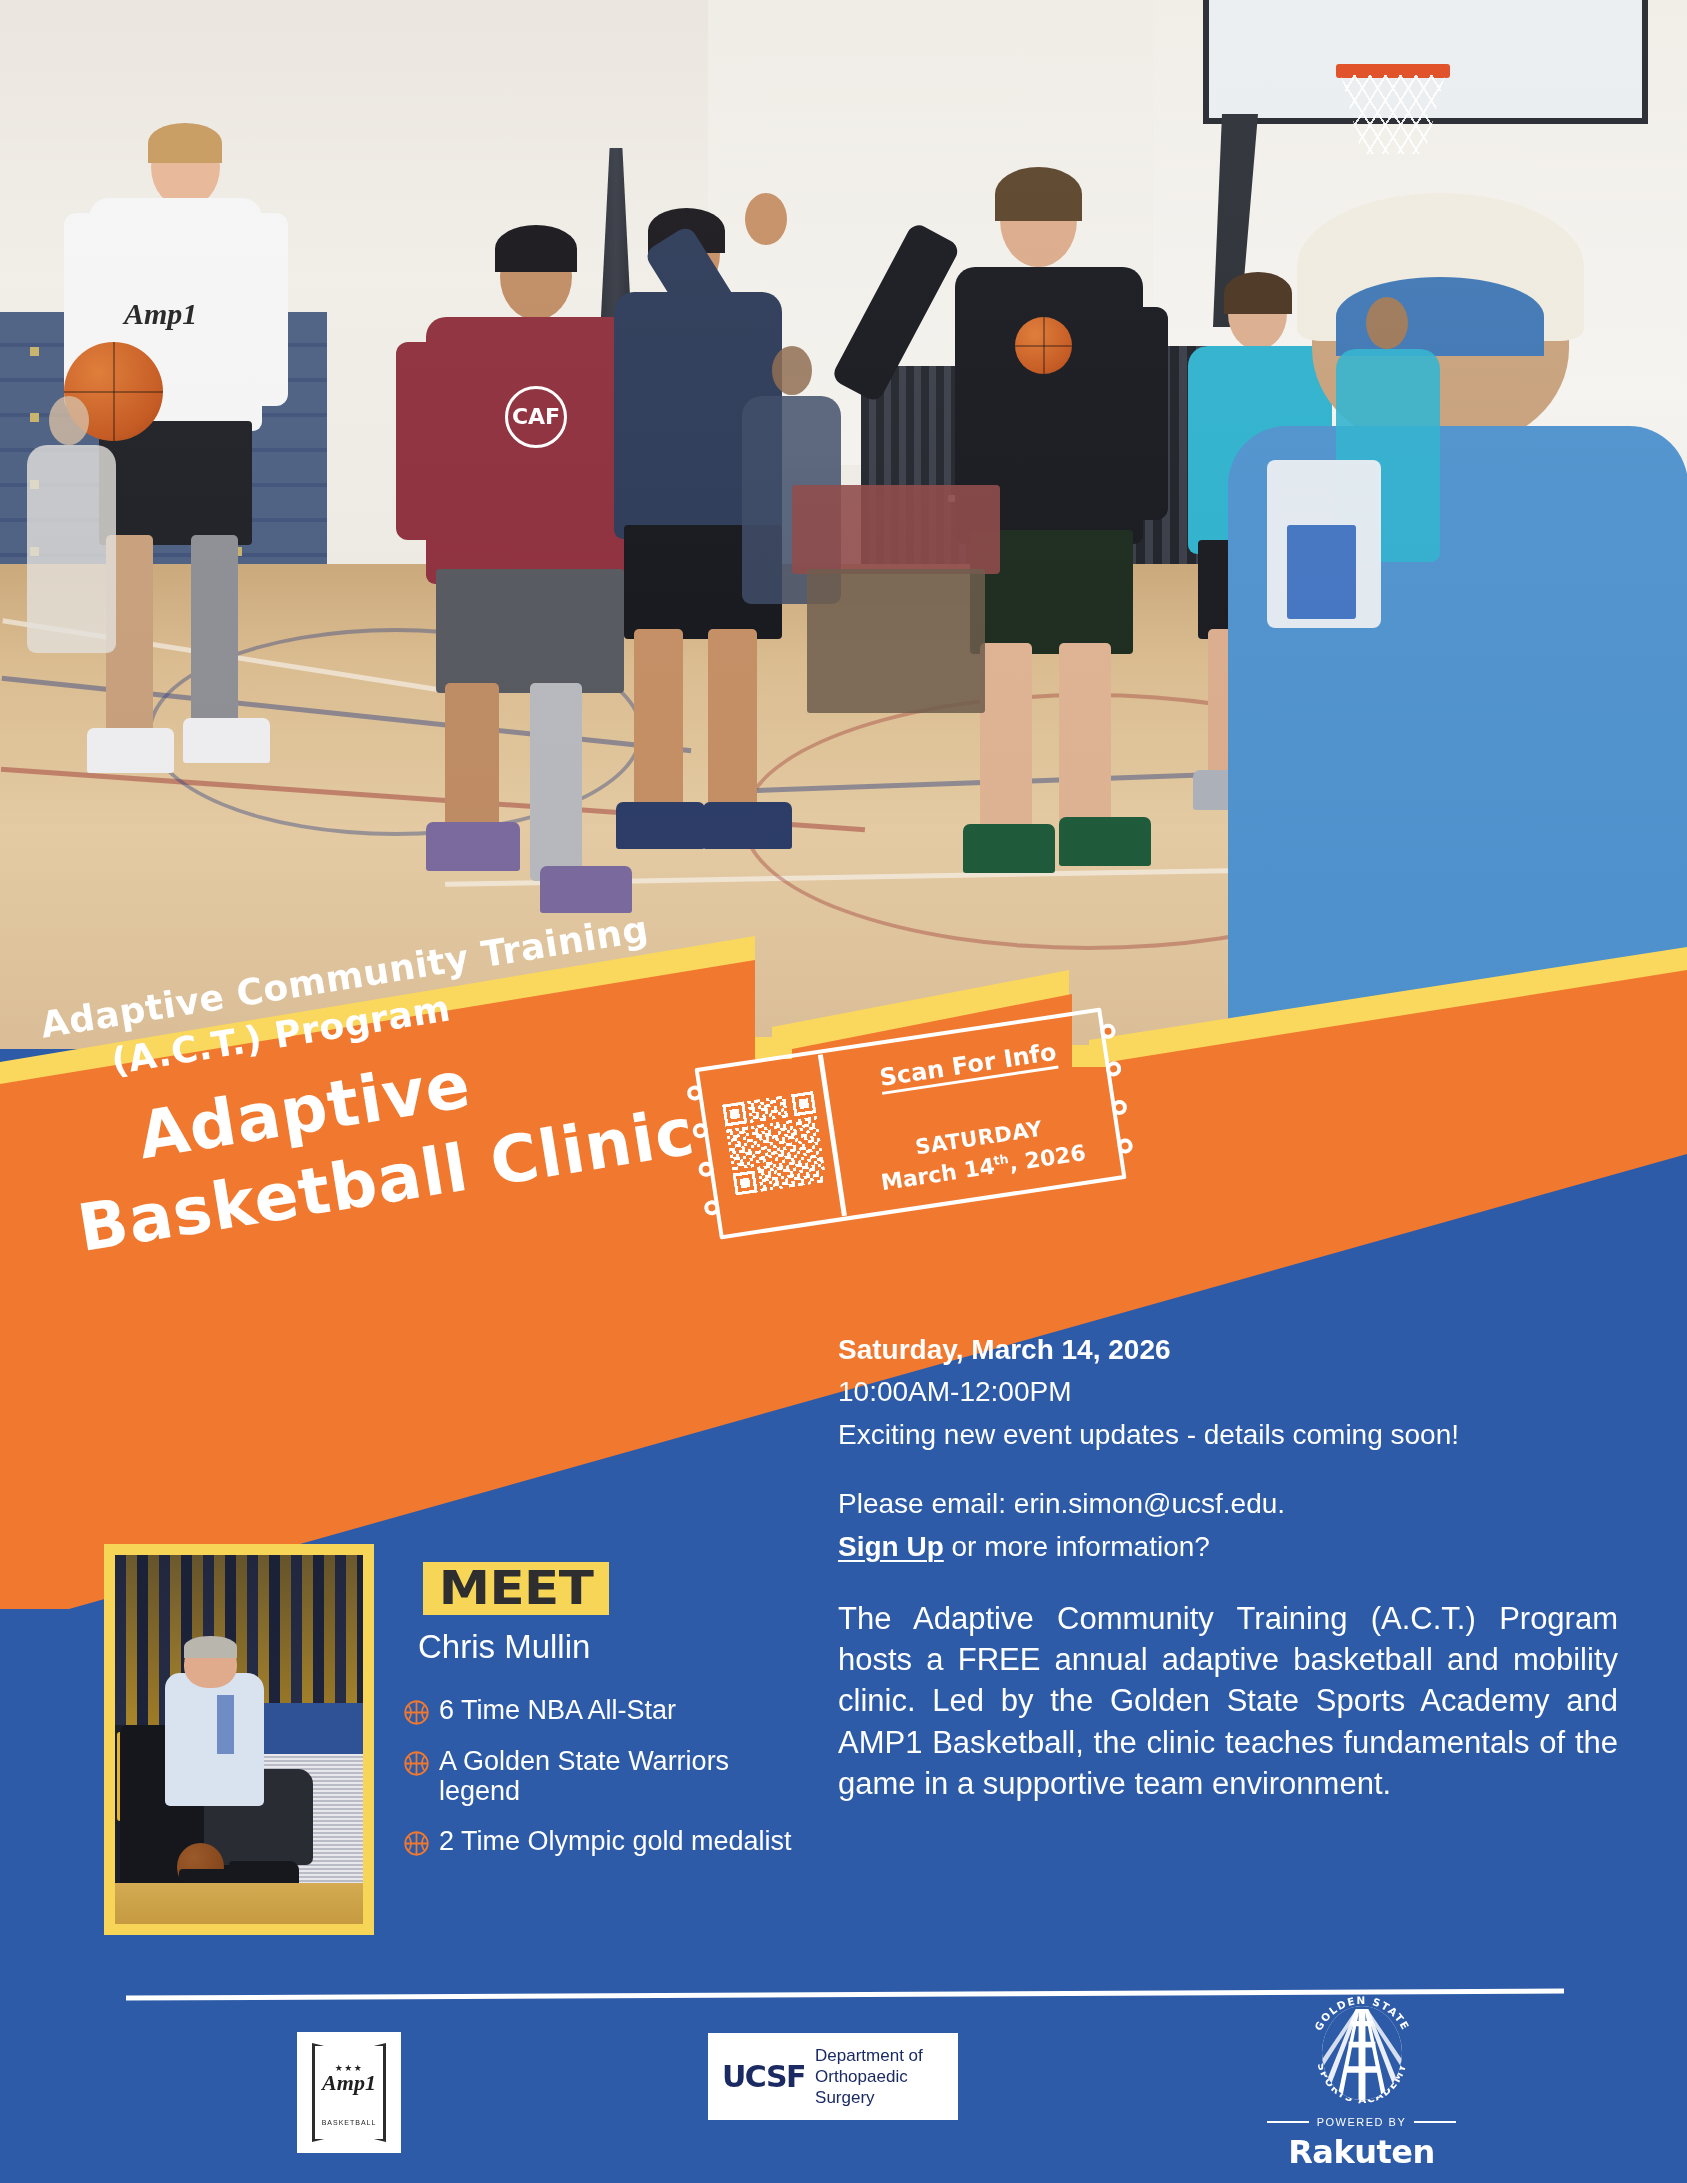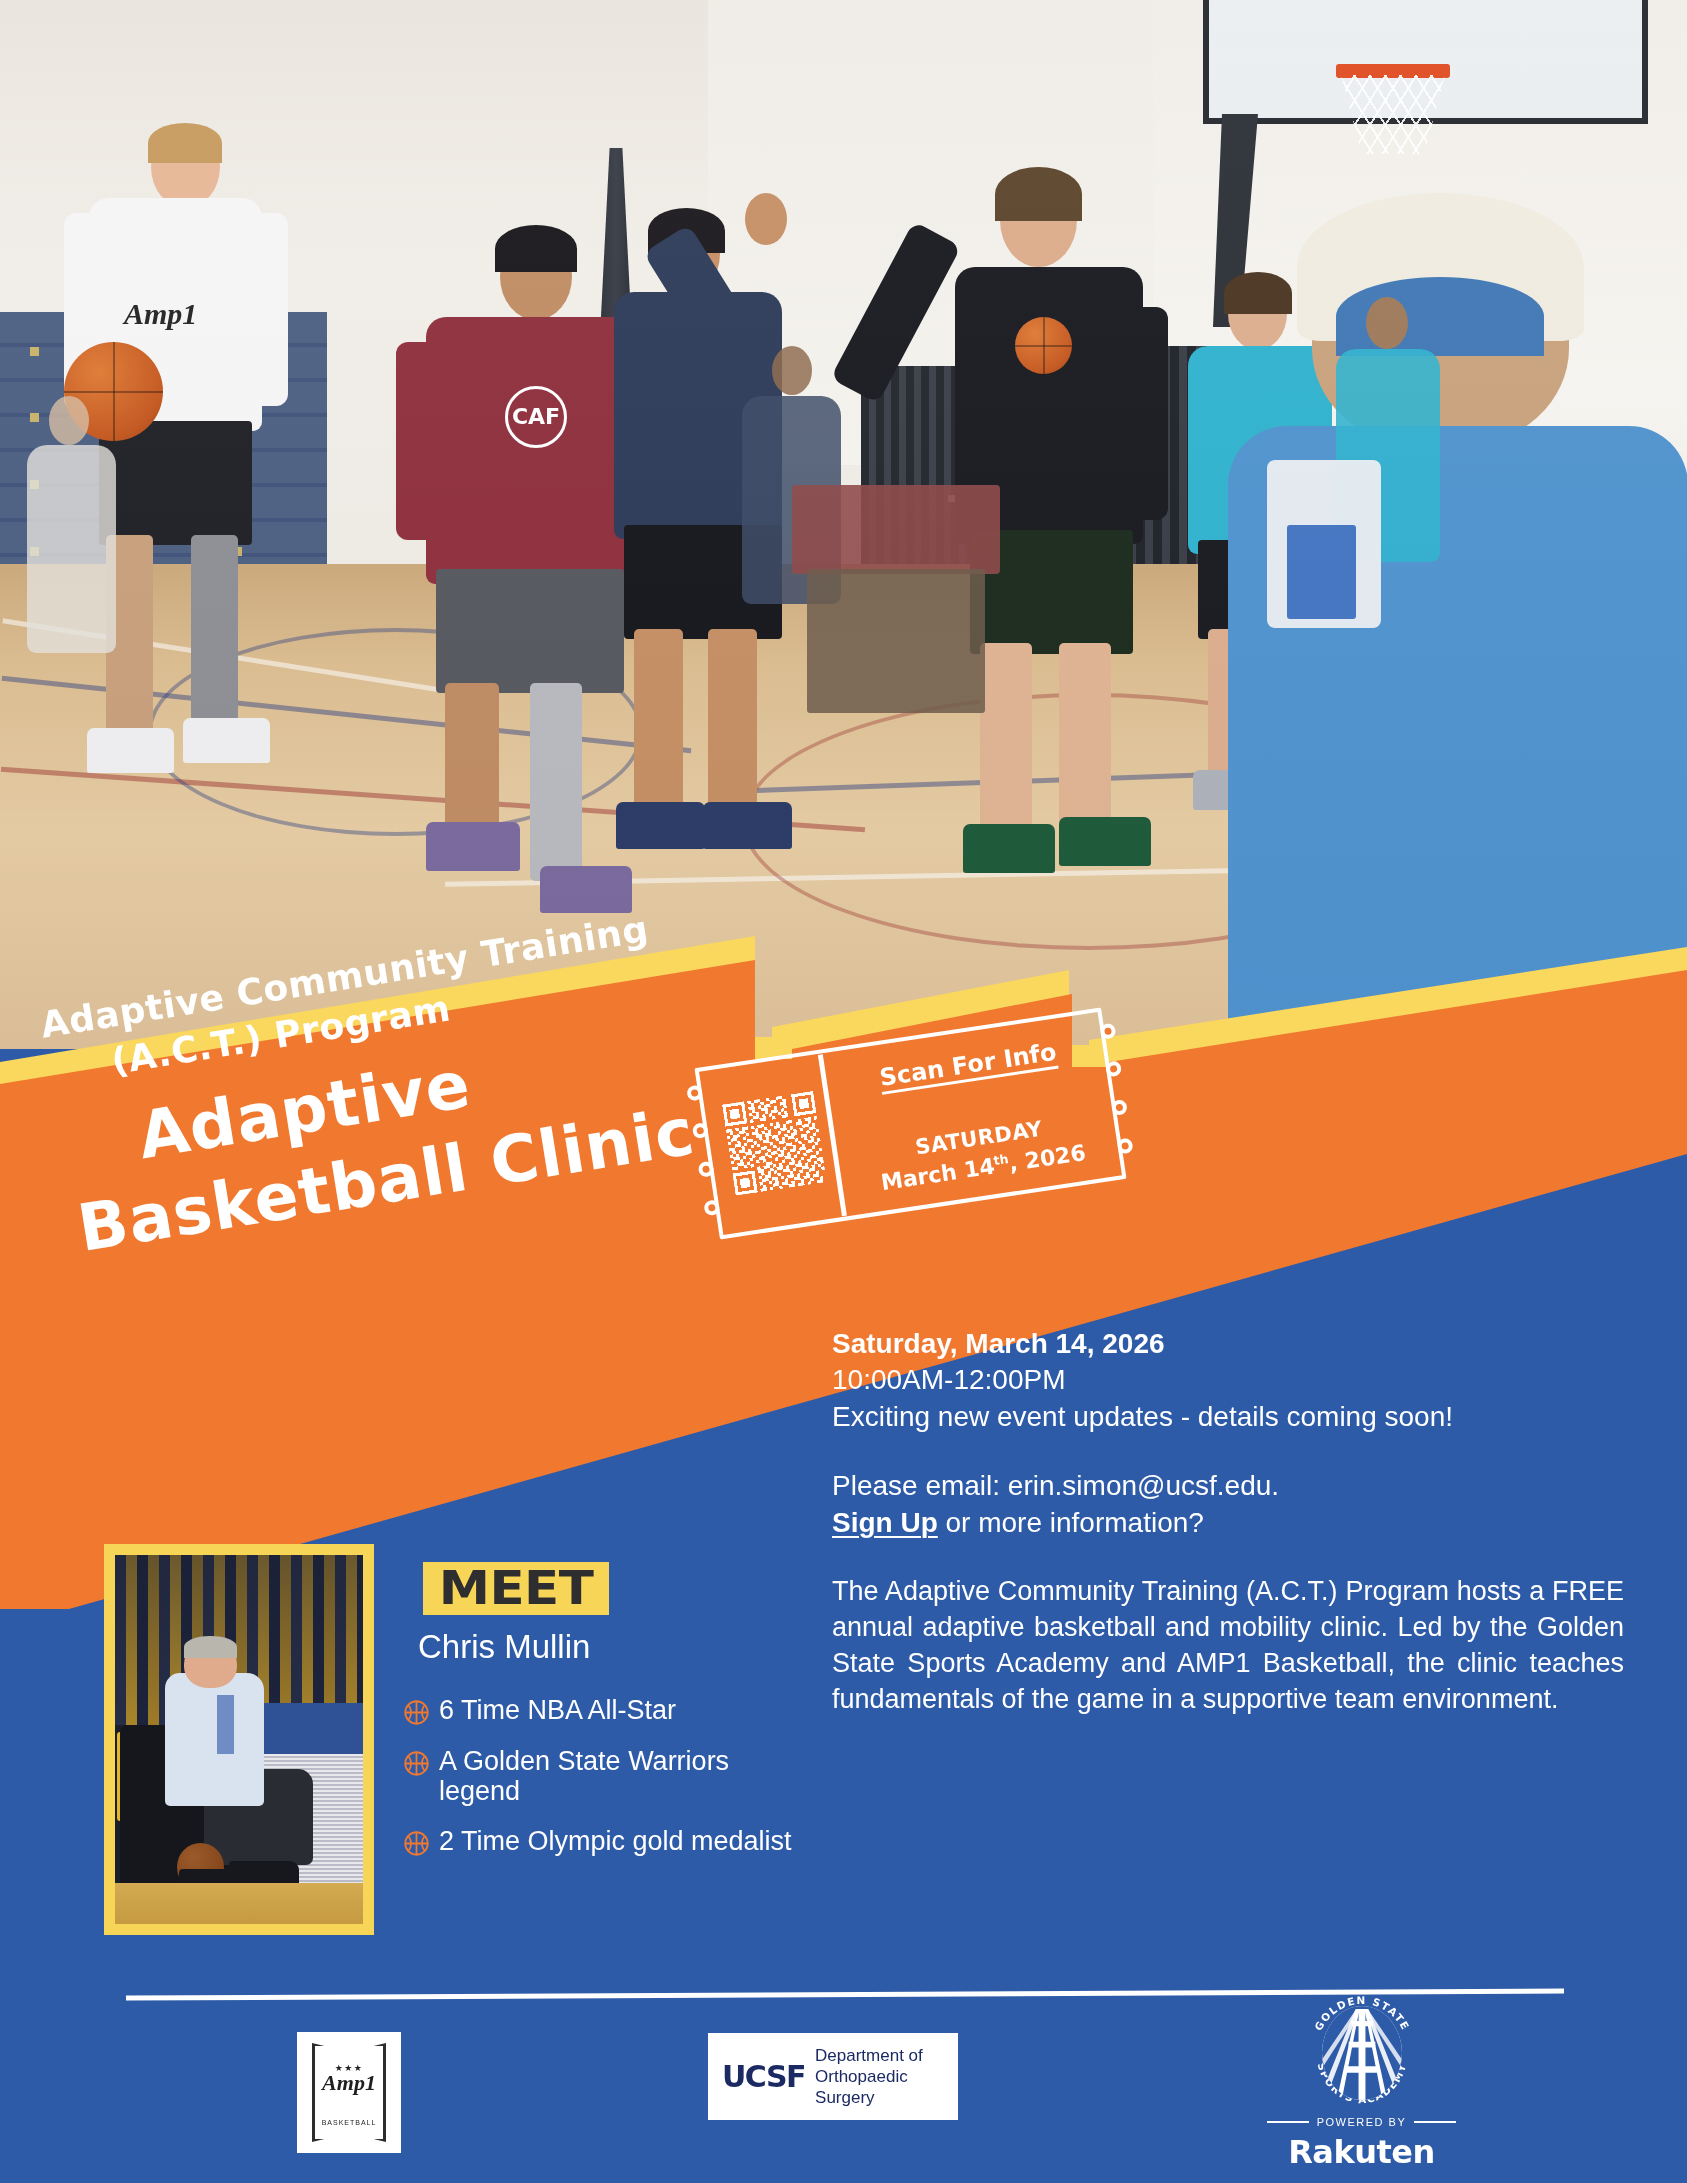--- a/index.html
+++ b/index.html
@@ -120,24 +120,24 @@
   .tk-scan{font-size:24px;font-weight:bold;font-family:"DejaVu Sans",sans-serif;
     text-decoration:underline;text-underline-offset:6px;text-decoration-thickness:2.5px;margin-top:14px;}
   .tk-sat{font-size:21px;font-weight:bold;font-family:"DejaVu Sans",sans-serif;margin-top:48px;letter-spacing:0.5px;}
   .tk-date{font-size:22px;font-weight:bold;font-family:"DejaVu Sans",sans-serif;margin-top:5px;}
   .tk-date sup{font-size:12.4px;}
 
   
   .info{position:absolute;left:832px;top:1326px;width:792px;z-index:9;color:#fff;
     font-family:"Liberation Sans",sans-serif;}
   .info .bold{font-weight:bold;}
-  .info p{margin:0;font-size:28px;line-height:1.30;}
+  .info p{margin:6px;font-size:28px;line-height:1.30;}
   .info .blk{margin-bottom:33px;}
   .info .uline{text-decoration:underline;text-underline-offset:4px;text-decoration-thickness:2px;font-weight:bold;}
-  .info .para{font-size:27px;line-height:1.33;text-align:justify;text-align-last:left;}
+  .info .para{font-size:31px;line-height:1.33;text-align:justify;text-align-last:left;}
 
   
   .meet-photo-frame{position:absolute;left:104px;top:1544px;width:270px;height:391px;z-index:9;
     background:#F7D657;padding:11px;}
   .meet-photo{position:relative;width:100%;height:100%;overflow:hidden;background:#1b1f2b;}
   .mp-crowd{position:absolute;left:0;top:0;width:100%;height:46%;
     background:repeating-linear-gradient(90deg,#2b3350 0 11px,#d8a72a 11px 22px,#1e2640 22px 33px,#c99a25 33px 44px);
     opacity:.95;}
   .mp-crowd2{position:absolute;left:0;top:0;width:100%;height:46%;
     background:linear-gradient(180deg,rgba(25,30,48,.55),rgba(20,25,42,.2));}

